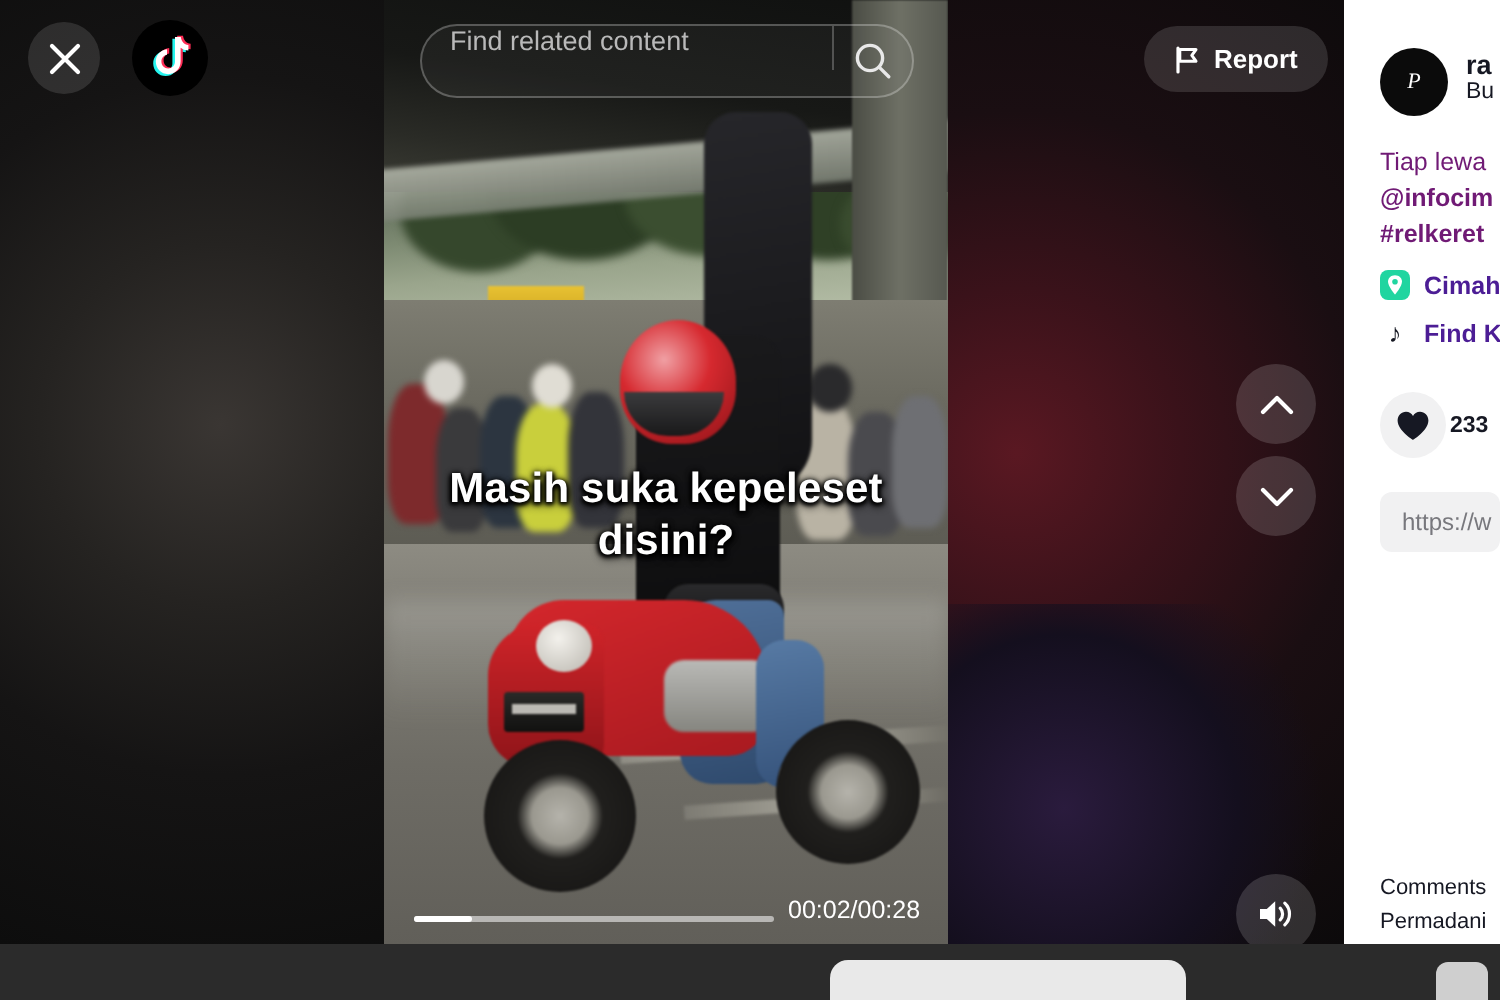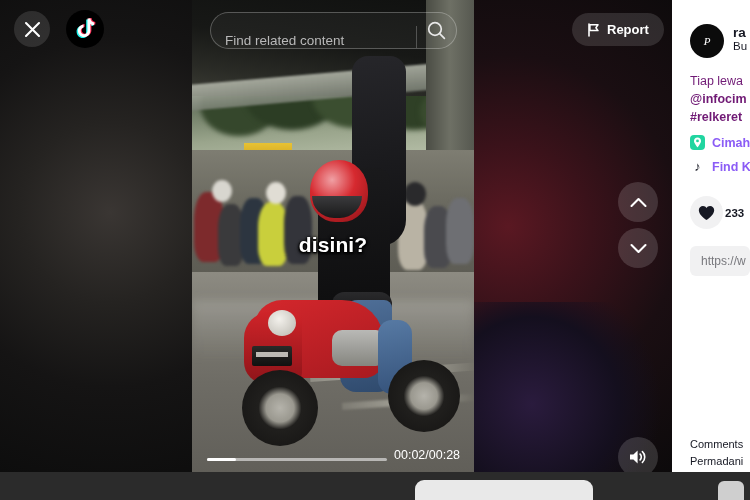--- a/index.html
+++ b/index.html
@@ -112,21 +112,21 @@
 
   
   .close-btn { position:absolute; left:14px; top:11px; width:36px; height:36px; border-radius:50%;
                background:rgba(255,255,255,.12); display:flex; align-items:center; justify-content:center;
                cursor:pointer; }
   .tiktok-logo { position:absolute; left:66px; top:10px; width:38px; height:38px; border-radius:50%;
                background:#000; display:flex; align-items:center; justify-content:center; }
 
   
   .search { position:absolute; left:210px; top:12px; width:247px; height:37px; border-radius:19px;
-            border:1px solid rgba(255,255,255,.26); display:flex; align-items:flex-end;
+            border:1px solid rgba(255,255,255,.26); display:flex; align-items:flex-start;
             background:rgba(255,255,255,.04); }
   .search-input { flex:1; background:transparent; border:0; outline:0; padding:0 14px;
             color:#cfcfcf; font-size:13.5px; font-family:"Liberation Sans",sans-serif; }
   .search-input::placeholder { color:#b9b9b9; }
   .search-div { width:1px; height:22px; background:rgba(255,255,255,.24); }
   .search-btn { width:46px; height:100%; display:flex; align-items:center; justify-content:center; cursor:pointer; }
 
   
   .report { position:absolute; left:572px; top:13px; height:33px; padding:0 15px; border-radius:17px;
             background:rgba(255,255,255,.13); display:flex; align-items:center; gap:7px;
@@ -159,21 +159,21 @@
             font-family:"Liberation Serif",serif; font-style:italic; font-size:11px; }
   .sb-names { padding-top:1px; white-space:nowrap; }
   .sb-uname { font-size:13.5px; font-weight:bold; color:#161823; }
   .sb-nick  { font-size:11.5px; color:#161823; margin-top:0; }
   .sb-desc  { margin-top:14px; font-size:12.5px; color:#701a75; line-height:1.45; white-space:nowrap; }
   .sb-desc .tagline { font-weight:normal; }
   .sb-desc .mention, .sb-desc .hashtag { font-weight:bold; }
   .sb-row { display:flex; align-items:center; gap:7px; margin-top:9px; white-space:nowrap; }
   .pin { width:15px; height:15px; min-width:15px; border-radius:4px; background:#20d5a0;
          display:flex; align-items:center; justify-content:center; }
-  .sb-row-text { font-size:12.5px; font-weight:bold; color:#8b5cf6; }
+  .sb-row-text { font-size:12.5px; font-weight:bold; color:#4c1d95; }
   .note { font-size:13px; color:#161823; width:15px; min-width:15px; text-align:center; }
 
   .sb-likes { display:flex; align-items:center; gap:2px; margin-top:22px; }
   .like-circle { width:33px; height:33px; min-width:33px; border-radius:50%; background:#f1f1f2;
                  display:flex; align-items:center; justify-content:center; cursor:pointer; }
   .like-count { font-size:11.5px; font-weight:bold; color:#161823; }
 
   .sb-link { margin-top:17px; height:30px; border-radius:6px; background:#f1f1f2;
              display:flex; align-items:center; padding:0 11px; font-size:12px; color:#78787d;
              white-space:nowrap; overflow:hidden; }
@@ -241,20 +241,21 @@
     <div class="sc-silver"></div>
     <div class="sc-front"></div>
     <div class="sc-head"></div>
     <div class="sc-plate"></div>
     <div class="r-leg2"></div>
     <div class="r-foot"></div>
     <div class="wheel w1"></div>
     <div class="wheel w2"></div>
 
     <div class="v-caption">
+      <div>Masih suka kepeleset</div>
       <div>disini?</div>
     </div>
   </div>
 
   <div class="close-btn">
     <svg width="17" height="17" viewBox="0 0 17 17">
       <path d="M2 2 L15 15 M15 2 L2 15" stroke="#fff" stroke-width="2.1" stroke-linecap="round"></path>
     </svg>
   </div>
 

